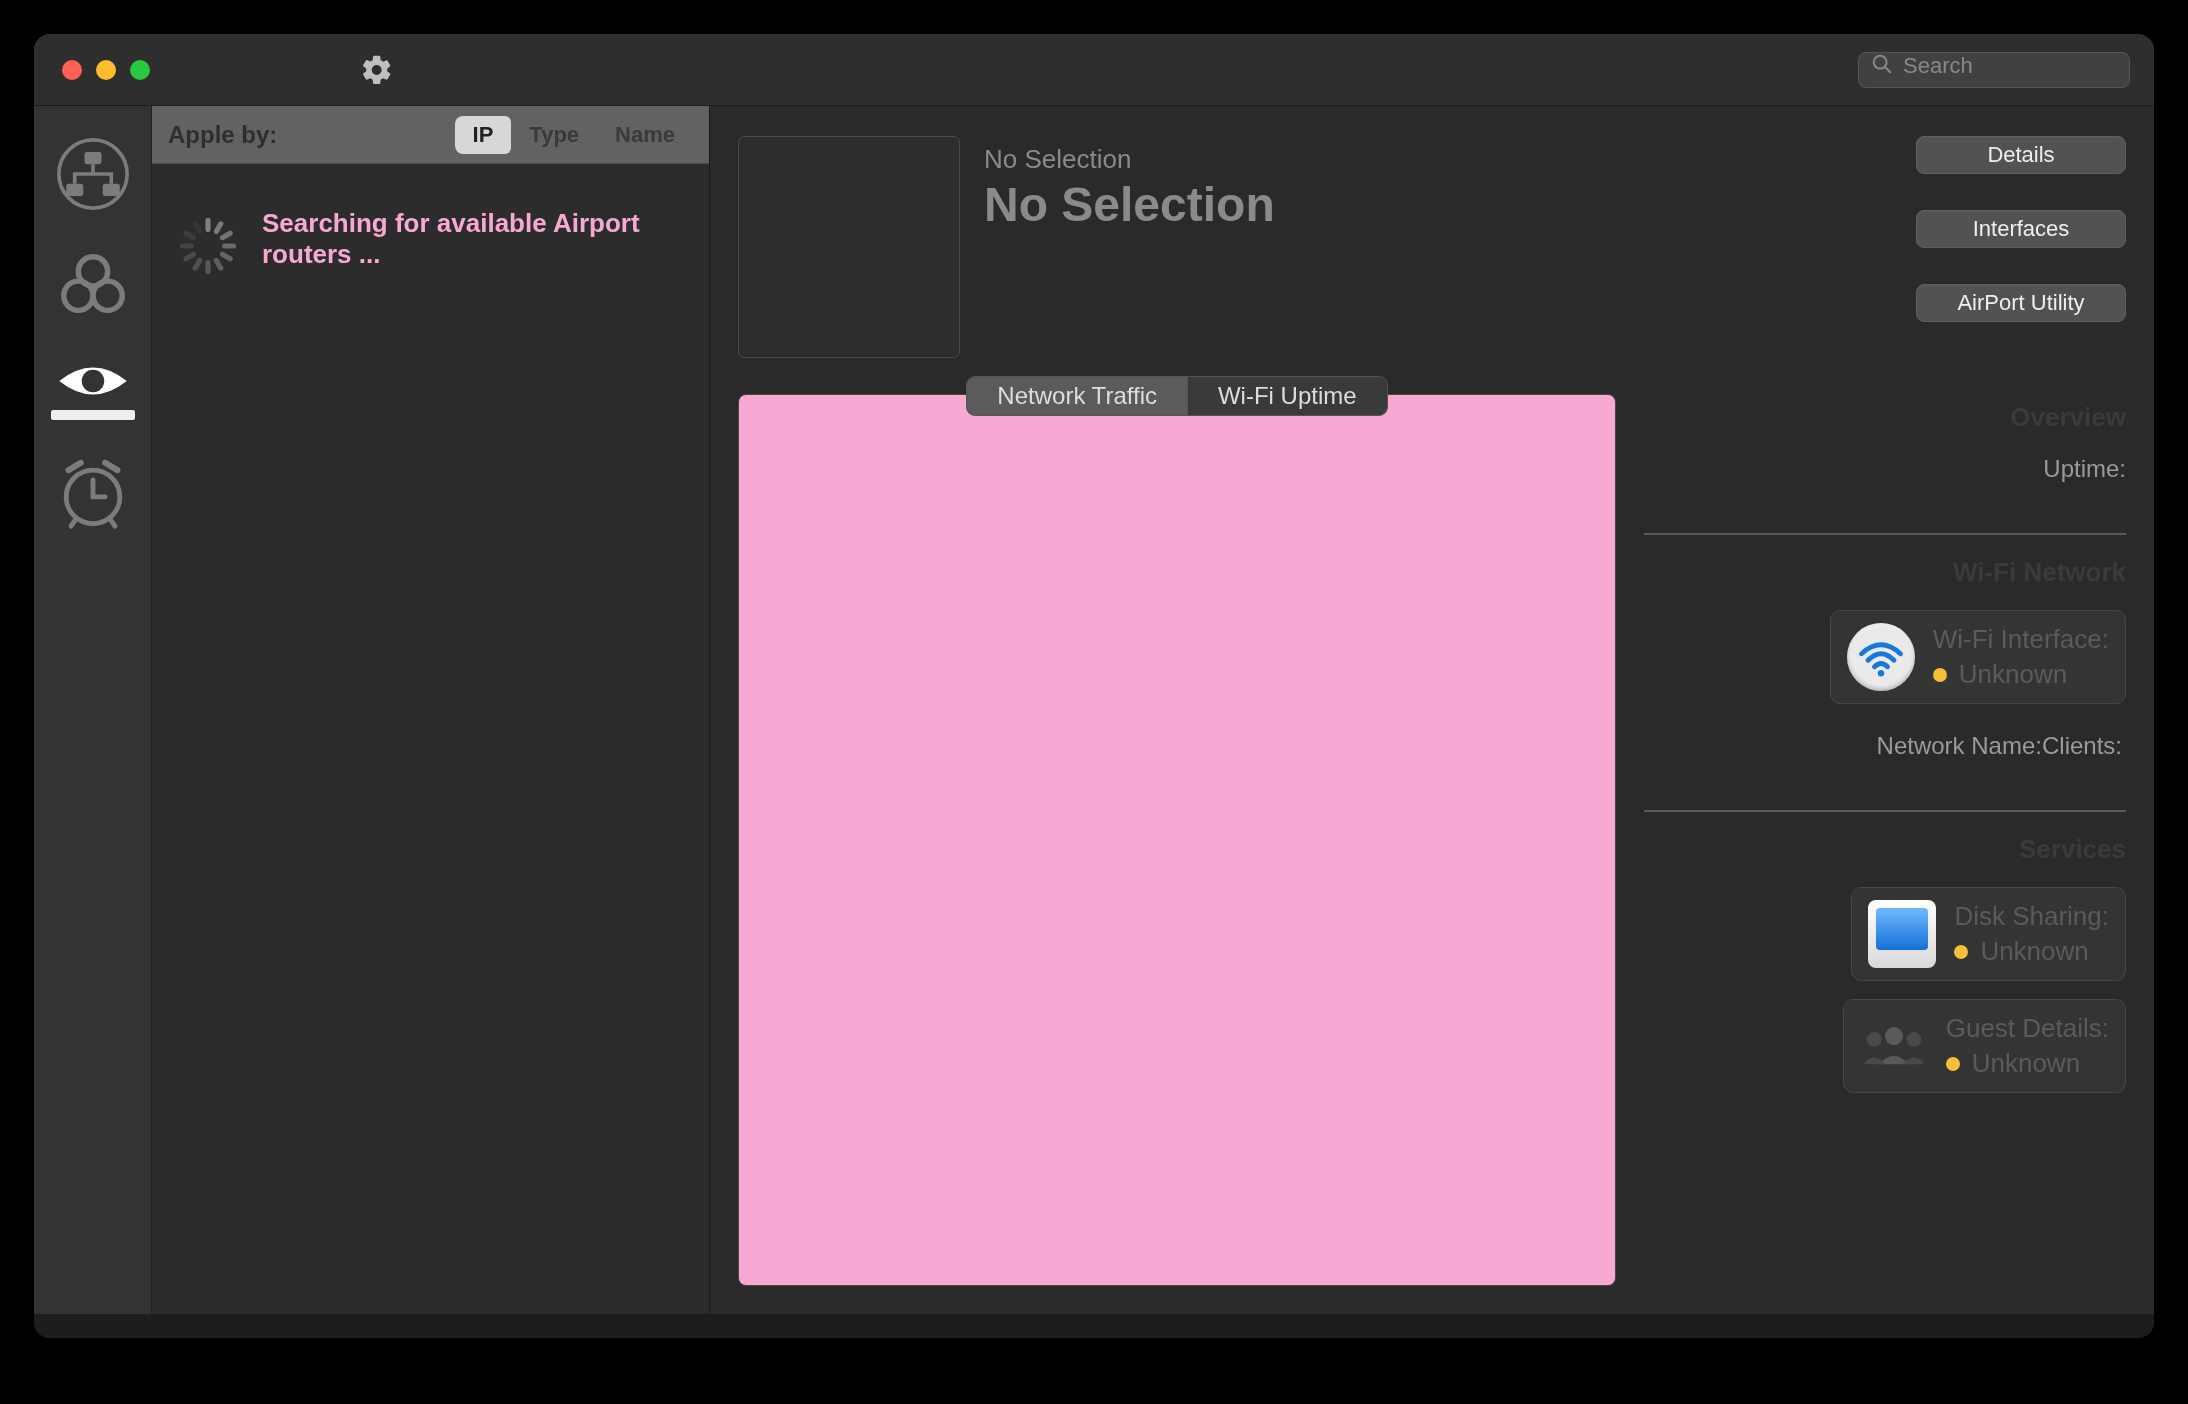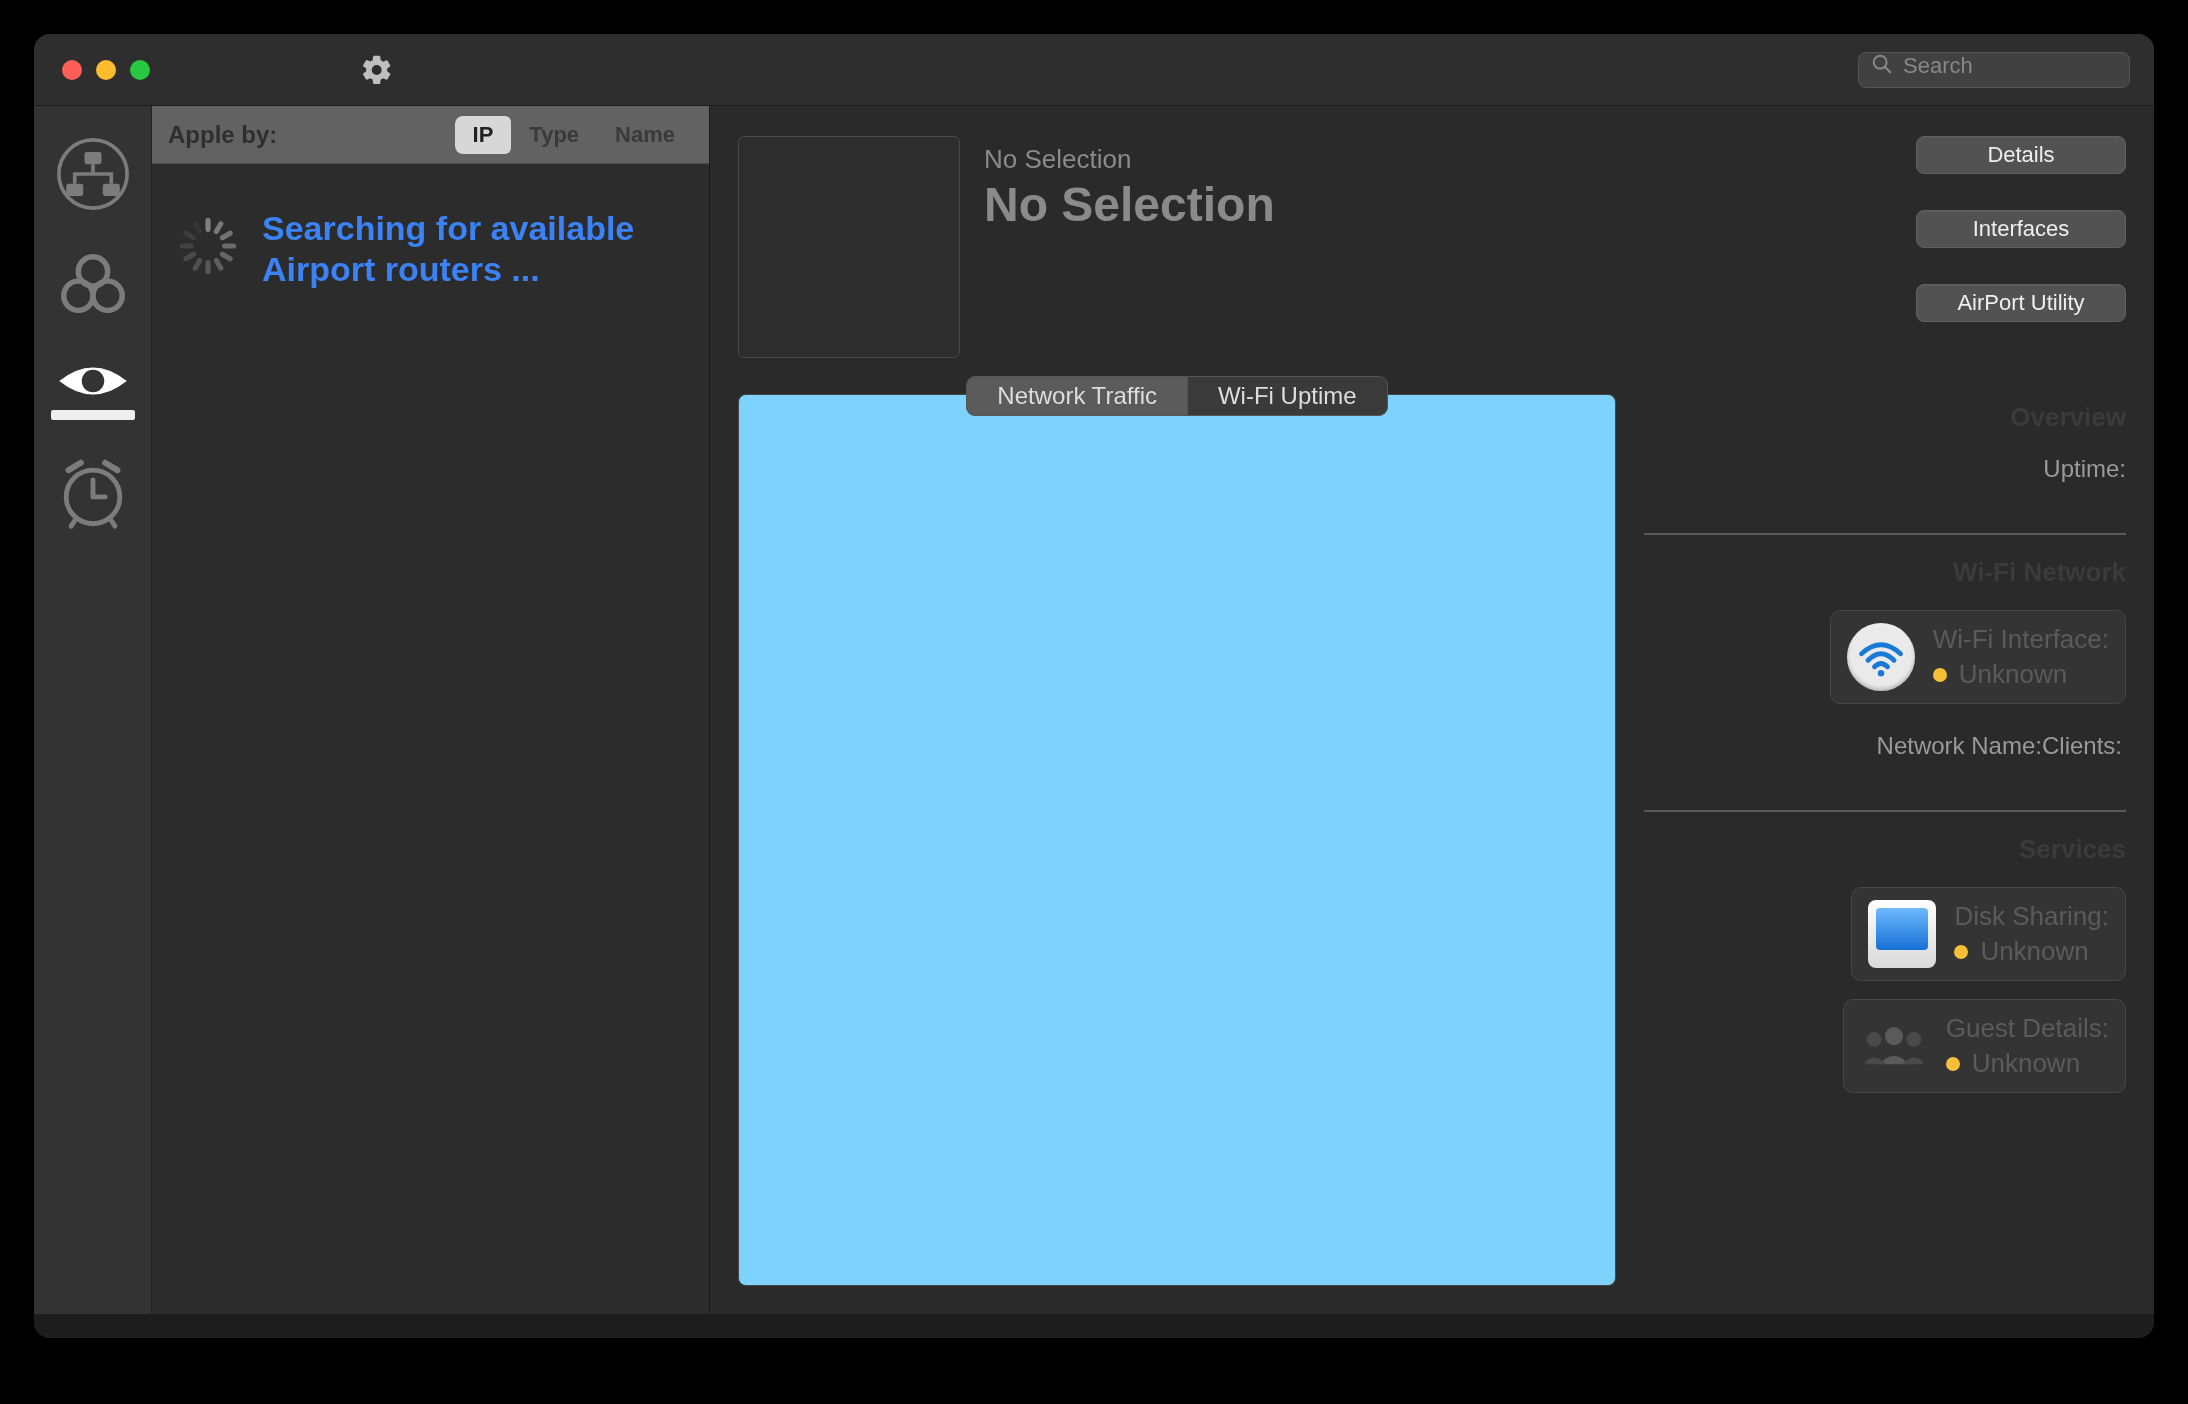--- a/index.html
+++ b/index.html
@@ -93,21 +93,21 @@
   }
   .seg-btn.active { background: #d7d7d7; color:#222; border-radius:6px; }
 
   .search-panel { padding: 44px 24px 0 24px; }
   .search-row { display:flex; gap: 22px; align-items:flex-start; }
   .spinner {
     width: 64px; height: 64px; flex:0 0 auto;
     margin-top: 6px;
   }
   .spinner svg { width:100%; height:100%; }
-  .search-title { font-size: 34px; font-weight: 700; color:#3b82f6; line-height:1.2; }
+  .search-title { font-size: 26px; font-weight: 700; color:#f9a8d4; line-height:1.2; }
   .search-sub { margin-top: 26px; font-size: 24px; color:#7e7e7e; text-align:center; padding: 0 30px; line-height:1.35; }
 
   .detail-col {
     flex: 1;
     background: #2a2a2a;
     position: relative;
     padding: 30px 28px 28px 28px;
     display:flex; flex-direction: column;
   }
   .detail-top { display:flex; gap: 24px; }
@@ -128,21 +128,21 @@
     font-size:22px;
     cursor:pointer;
     box-shadow: 0 1px 0 rgba(255,255,255,0.04) inset;
   }
 
   .mid-row { display:flex; gap:28px; margin-top: 36px; flex:1; min-height:0;}
   .traffic-panel {
     width: 878px;
     border:1px solid #464646;
     border-radius: 8px;
-    background:#7dd3fc;
+    background:#f9a8d4;
     display:flex; flex-direction:column;
   }
   .tabbar-wrap { display:flex; justify-content:center; margin-top:-19px; }
   .tabbar {
     display:flex;
     background:#3a3a3a;
     border:1px solid #555;
     border-radius: 9px;
     overflow:hidden;
     height:40px;

